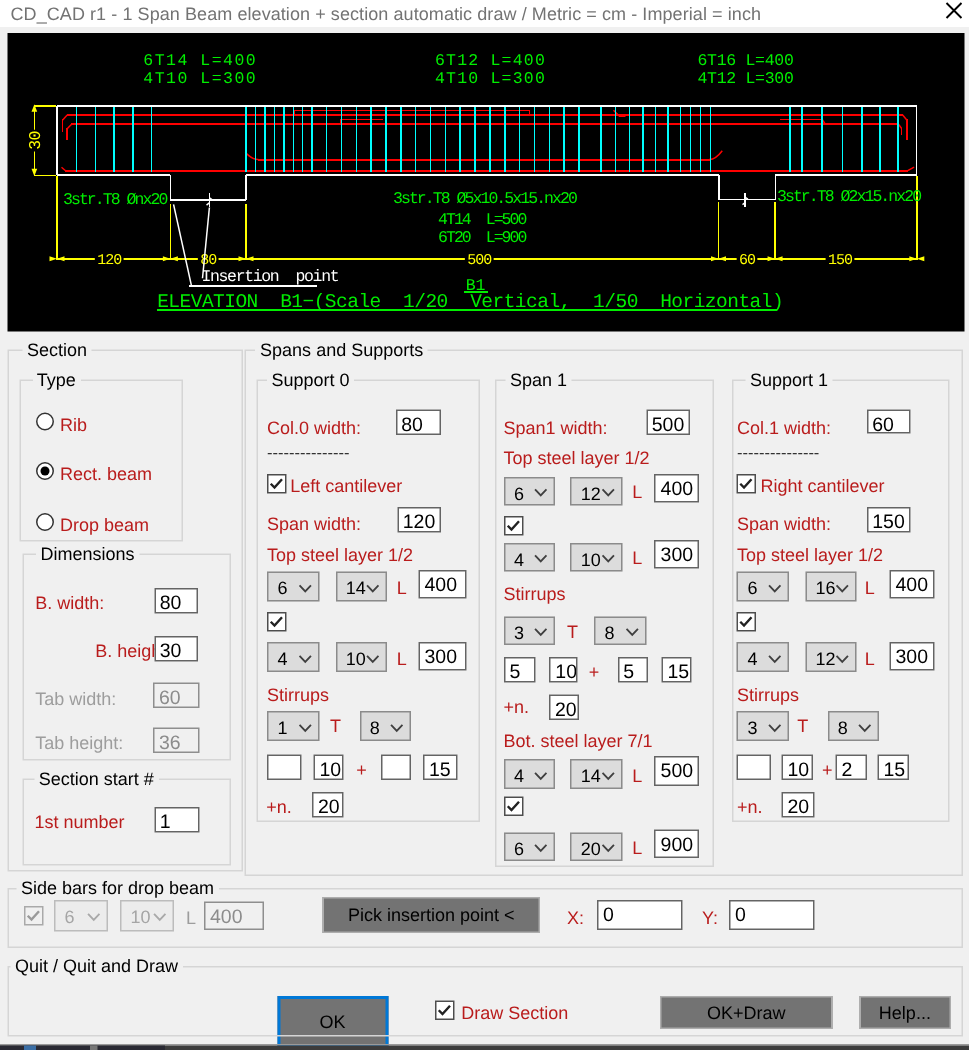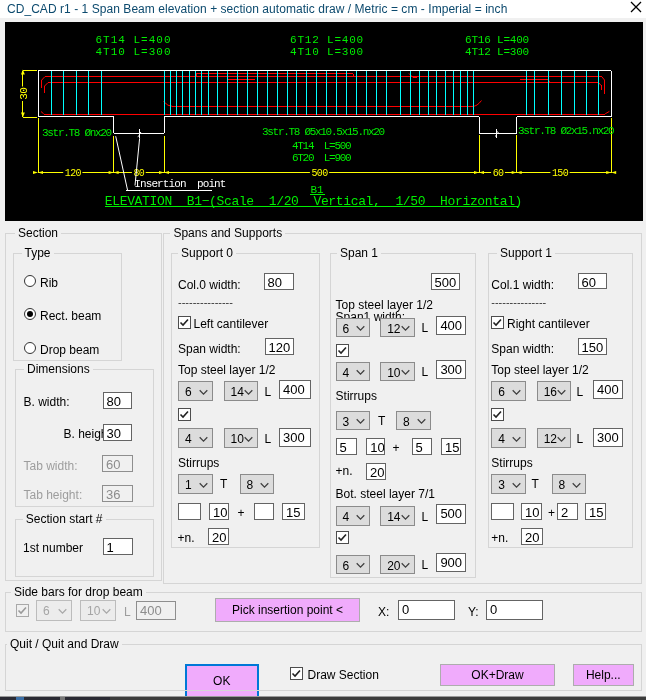--- a/index.html
+++ b/index.html
@@ -1,38 +1,38 @@
 <!DOCTYPE html>
 <html><head><meta charset="utf-8"><style>
 html,body{margin:0;padding:0}
 body{width:646px;height:700px;background:#f0f0f0;font-family:"Liberation Sans",sans-serif;position:relative;overflow:hidden}
 .abs{position:absolute}
 .gb{position:absolute;border:1px solid #d5d5d5}
 .gbl{position:absolute;font-size:12px;color:#000;background:#f0f0f0;padding:0 3px;white-space:nowrap}
-.lb{position:absolute;font-size:12px;color:#000000;white-space:nowrap}
+.lb{position:absolute;font-size:12px;color:#b91c1c;white-space:nowrap}
 .lbg{position:absolute;font-size:12px;color:#9d9d9d;white-space:nowrap}
 .tf{position:absolute;background:#fff;border:1px solid #646464;font-size:13px;color:#000;padding:1px 0 0 3px;box-sizing:border-box;white-space:nowrap;overflow:hidden}
 .tfd{position:absolute;background:#f0f0f0;border:1px solid #8e8e8e;font-size:13px;color:#8c8c8c;padding:1px 0 0 3px;box-sizing:border-box}
 .cb{position:absolute;background:#dcdcdc;border:1px solid #8b8b8b;box-sizing:border-box;font-size:13px;color:#000}
 .cb span{position:absolute;left:6px;top:3px;font-size:12px}
 .cb svg{position:absolute;right:4px;top:6.5px}
 .cbd{position:absolute;background:#ececec;border:1px solid #bcbcbc;box-sizing:border-box;font-size:13px;color:#a5a5a5}
 .cbd span{position:absolute;left:6px;top:3px;font-size:12px}
 .cbd svg{position:absolute;right:4px;top:6.5px}
 .ck{position:absolute;width:13px;height:13px;border:1px solid;box-sizing:border-box}
 .ck svg{position:absolute;left:-1px;top:-1px}
 .rd{position:absolute;width:12px;height:12px;border:1px solid #333;border-radius:50%;background:#fff;box-sizing:border-box}
 .rdot{position:absolute;left:2px;top:2px;width:6px;height:6px;border-radius:50%;background:#000}
-.btn{position:absolute;background:#f0abfc;border:1px solid #adadad;box-sizing:border-box;font-size:12px;color:#000;text-align:center;display:flex;align-items:center;justify-content:center}
+.btn{position:absolute;background:#737373;border:1px solid #adadad;box-sizing:border-box;font-size:12px;color:#000;text-align:center;display:flex;align-items:center;justify-content:center}
 .btnd{border:2px solid #0078d7}
 .dash{position:absolute;font-size:11px;color:#323232;letter-spacing:0px;white-space:nowrap}
 </style></head><body>
 
 <div class="abs" style="left:0;top:0;width:646px;height:18px;background:#fff"></div>
-<div class="abs" style="left:7px;top:2px;font-size:12px;letter-spacing:0.05px;color:#0c4a6e;white-space:nowrap">CD_CAD r1 - 1 Span Beam elevation + section automatic draw / Metric = cm - Imperial = inch</div>
+<div class="abs" style="left:7px;top:2px;font-size:12px;letter-spacing:0.05px;color:#737373;white-space:nowrap">CD_CAD r1 - 1 Span Beam elevation + section automatic draw / Metric = cm - Imperial = inch</div>
 <svg class="abs" style="left:630px;top:1px" width="12" height="12" viewBox="0 0 12 12">
     <path d="M1,1 L11,11 M11,1 L1,11" stroke="#000" stroke-width="1.3"></path>
   </svg>
 <svg class="abs" style="left:5px;top:22px;background:#000" width="638" height="199" viewBox="0 0 638 199">
     <line x1="33" y1="48.5" x2="606" y2="48.5" stroke="#ffffff" stroke-width="1" shape-rendering="crispEdges"></line>
     <line x1="33" y1="48.5" x2="33" y2="94.5" stroke="#ffffff" stroke-width="1" shape-rendering="crispEdges"></line>
     <line x1="606" y1="48.5" x2="606" y2="94.5" stroke="#ffffff" stroke-width="1" shape-rendering="crispEdges"></line>
     <line x1="33" y1="94.5" x2="108.5" y2="94.5" stroke="#ffffff" stroke-width="1" shape-rendering="crispEdges"></line>
     <line x1="159" y1="94.5" x2="474.2" y2="94.5" stroke="#ffffff" stroke-width="1" shape-rendering="crispEdges"></line>
     <line x1="511.9" y1="94.5" x2="606" y2="94.5" stroke="#ffffff" stroke-width="1" shape-rendering="crispEdges"></line>
@@ -267,21 +267,21 @@
   </div>
 <div class="tf" style="left:178px;top:502.5px;width:22.5px;height:17.5px"></div>
 <div class="tf" style="left:209px;top:502.5px;width:19.5px;height:17.5px">10</div>
 <div class="lb" style="left:237.5px;top:505.5px;">+</div>
 <div class="tf" style="left:254px;top:502.5px;width:20px;height:17.5px"></div>
 <div class="tf" style="left:282px;top:502.5px;width:22.5px;height:17.5px">15</div>
 <div class="lb" style="left:177.5px;top:530.5px;">+n.</div>
 <div class="tf" style="left:208px;top:527.5px;width:20.5px;height:17px">20</div>
 <div class="gb" style="left:330px;top:253px;width:144px;height:323px;z-index:1"></div>
 <div class="gbl" style="left:337px;top:246px;z-index:2">Span 1</div>
-<div class="lb" style="left:335.6px;top:277.5px;margin-top:32px;">Span1 width:</div>
+<div class="lb" style="left:335.6px;top:277.5px;">Span1 width:</div>
 <div class="tf" style="left:430.5px;top:272.5px;width:29px;height:17px">500</div>
 <div class="lb" style="left:335.6px;top:298px;">Top steel layer 1/2</div>
 <div class="cb" style="left:335.6px;top:317.5px;width:34.5px;height:19.5px">
     <span>6</span>
     <svg width="9" height="7" viewBox="0 0 9 7">
       <polyline points="0.7,1.2 4.5,5.2 8.3,1.2" fill="none" stroke="#404040" stroke-width="1.25"></polyline>
     </svg>
   </div>
 <div class="cb" style="left:380.2px;top:317.5px;width:34.5px;height:19.5px">
     <span>12</span>

